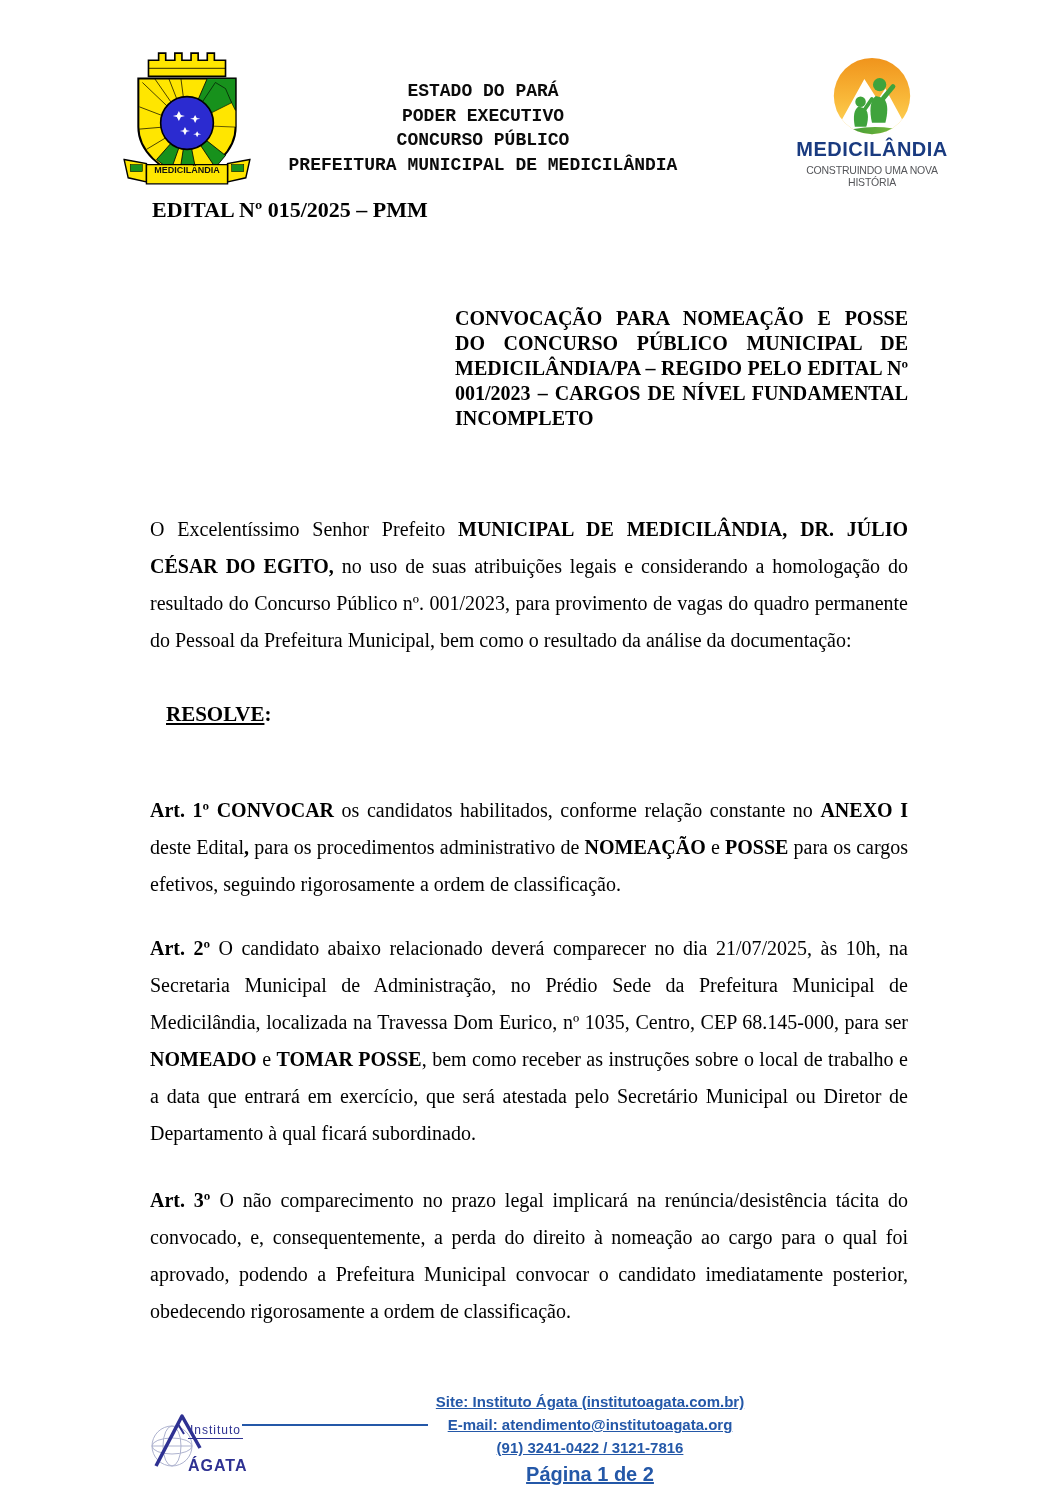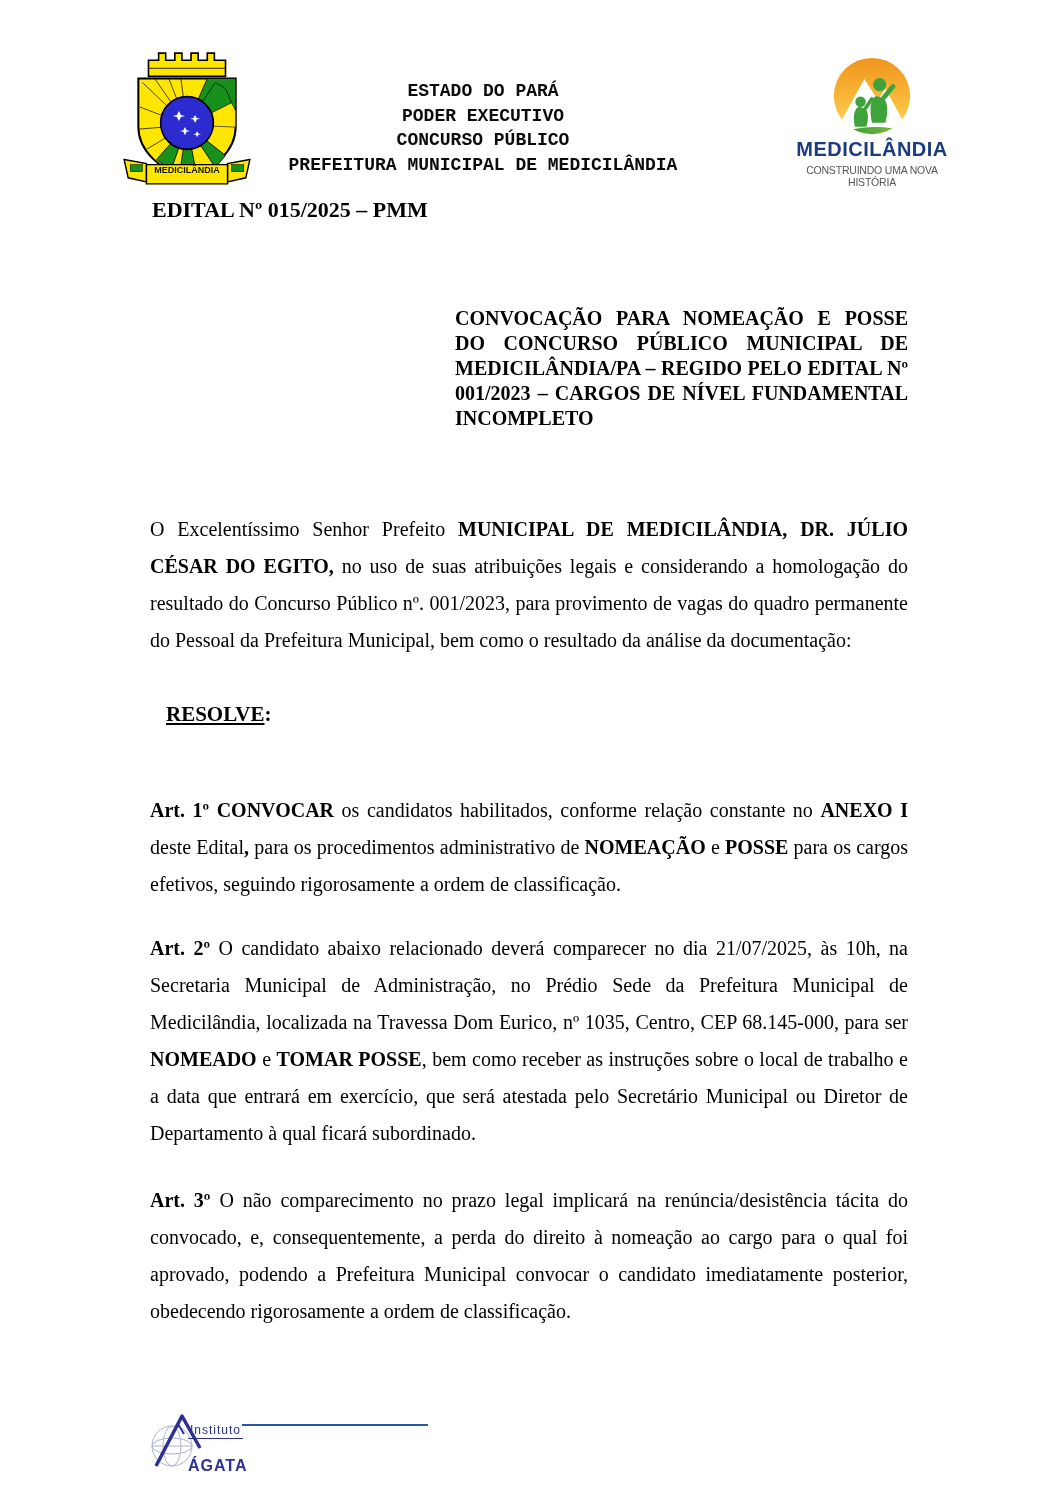--- a/index.html
+++ b/index.html
@@ -159,15 +159,21 @@
         </g>
         <path d="M8,62 L34,12 L52,44" stroke="#2E3192" stroke-width="3.5" fill="none" stroke-linejoin="round"></path>
         <path d="M30,20 L36,30" stroke="#2E3192" stroke-width="2" fill="none"></path>
       </svg>
       <div class="inst-text">
         <span class="inst-line1">Instituto</span>
         <div class="inst-line2">ÁGATA</div>
       </div>
     </div>
     <div class="footer-rule"></div>
+    <div class="footer-links">
+      <a class="footer-link">Site: Instituto Ágata (institutoagata.com.br)</a>
+      <a class="footer-link">E-mail:  atendimento@institutoagata.org</a>
+      <a class="footer-link">(91) 3241-0422 / 3121-7816</a>
+      <div class="footer-page">Página 1 de 2</div>
+    </div>
   </div>
 
 </div>
 
 </body></html>

